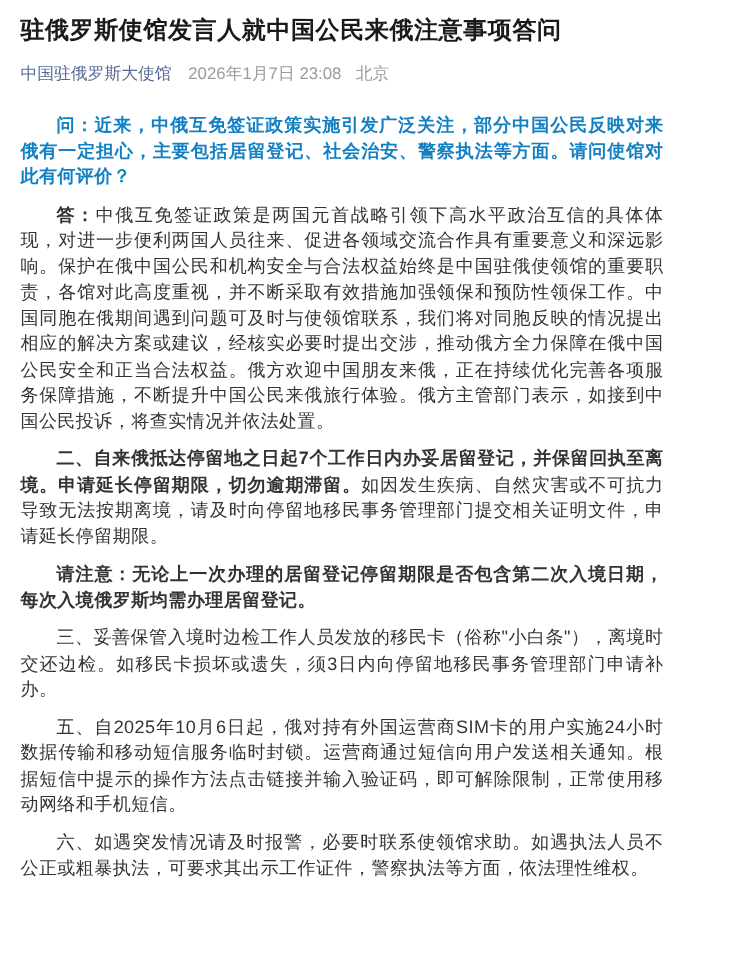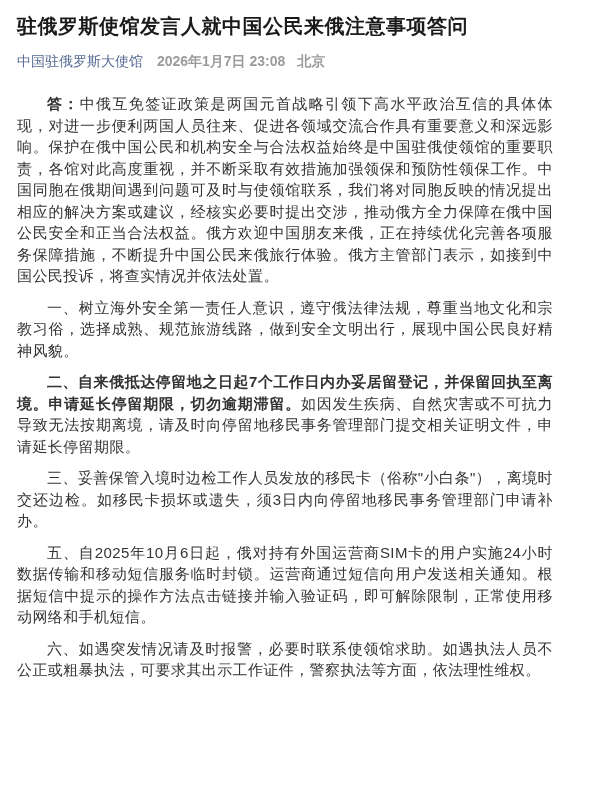--- a/index.html
+++ b/index.html
@@ -35,21 +35,20 @@
   }
   .account {
     color: var(--account-link);
     margin-right: 10px;
     cursor: pointer;
     font-family: Liberation Mono, monospace;
   }
   .meta {
     color: var(--meta-gray);
     margin-right: 8px;
-    font-weight: bold;
   }
   .article-body { }
   .para {
     font-size: 15px;
     line-height: 21.5px;
     color: var(--body-text);
     text-align: justify;
     text-indent: 2em;
     margin: 10px 0;
     letter-spacing: 0.4px;
@@ -66,20 +65,21 @@
 <div class="page">
   <h1 class="article-title">驻俄罗斯使馆发言人就中国公民来俄注意事项答问</h1>
 
   <div class="byline">
     <span class="account">中国驻俄罗斯大使馆</span>
     <span class="meta">2026年1月7日 23:08</span>
     <span class="meta">北京</span>
   </div>
 
   <div class="article-body">
+      <p class="para question"><span class="bold">问：近来，中俄互免签证政策实施引发广泛关注，部分中国公民反映对来俄有一定担心，主要包括居留登记、社会治安、警察执法等方面。请问使馆对此有何评价？</span></p>
       <p class="para"><span class="bold">答：</span><span>中俄互免签证政策是两国元首战略引领下高水平政治互信的具体体现，对进一步便利两国人员往来、促进各领域交流合作具有重要意义和深远影响。保护在俄中国公民和机构安全与合法权益始终是中国驻俄使领馆的重要职责，各馆对此高度重视，并不断采取有效措施加强领保和预防性领保工作。中国同胞在俄期间遇到问题可及时与使领馆联系，我们将对同胞反映的情况提出相应的解决方案或建议，经核实必要时提出交涉，推动俄方全力保障在俄中国公民安全和正当合法权益。俄方欢迎中国朋友来俄，正在持续优化完善各项服务保障措施，不断提升中国公民来俄旅行体验。俄方主管部门表示，如接到中国公民投诉，将查实情况并依法处置。</span></p>
-      <p class="para"><span>一、树立海外安全第一责任人意识，遵守俄法律法规，尊重当地文化和宗教习俗，选择成熟、规范旅游线路，做到安全文明出行，展现中国公民良好精神风貌。</span></p>
       <p class="para"><span class="bold">二、自来俄抵达停留地之日起7个工作日内办妥居留登记，并保留回执至离境。申请延长停留期限，切勿逾期滞留。</span><span>如因发生疾病、自然灾害或不可抗力导致无法按期离境，请及时向停留地移民事务管理部门提交相关证明文件，申请延长停留期限。</span></p>
+      <p class="para"><span class="bold">请注意：无论上一次办理的居留登记停留期限是否包含第二次入境日期，每次入境俄罗斯均需办理居留登记。</span></p>
       <p class="para"><span>三、妥善保管入境时边检工作人员发放的移民卡（俗称"小白条"），离境时交还边检。如移民卡损坏或遗失，须3日内向停留地移民事务管理部门申请补办。</span></p>
       <p class="para"><span>五、自2025年10月6日起，俄对持有外国运营商SIM卡的用户实施24小时数据传输和移动短信服务临时封锁。运营商通过短信向用户发送相关通知。根据短信中提示的操作方法点击链接并输入验证码，即可解除限制，正常使用移动网络和手机短信。</span></p>
       <p class="para"><span>六、如遇突发情况请及时报警，必要时联系使领馆求助。如遇执法人员不公正或粗暴执法，可要求其出示工作证件，警察执法等方面，依法理性维权。</span></p>
     </div>
 </div>
 
 </body></html>

